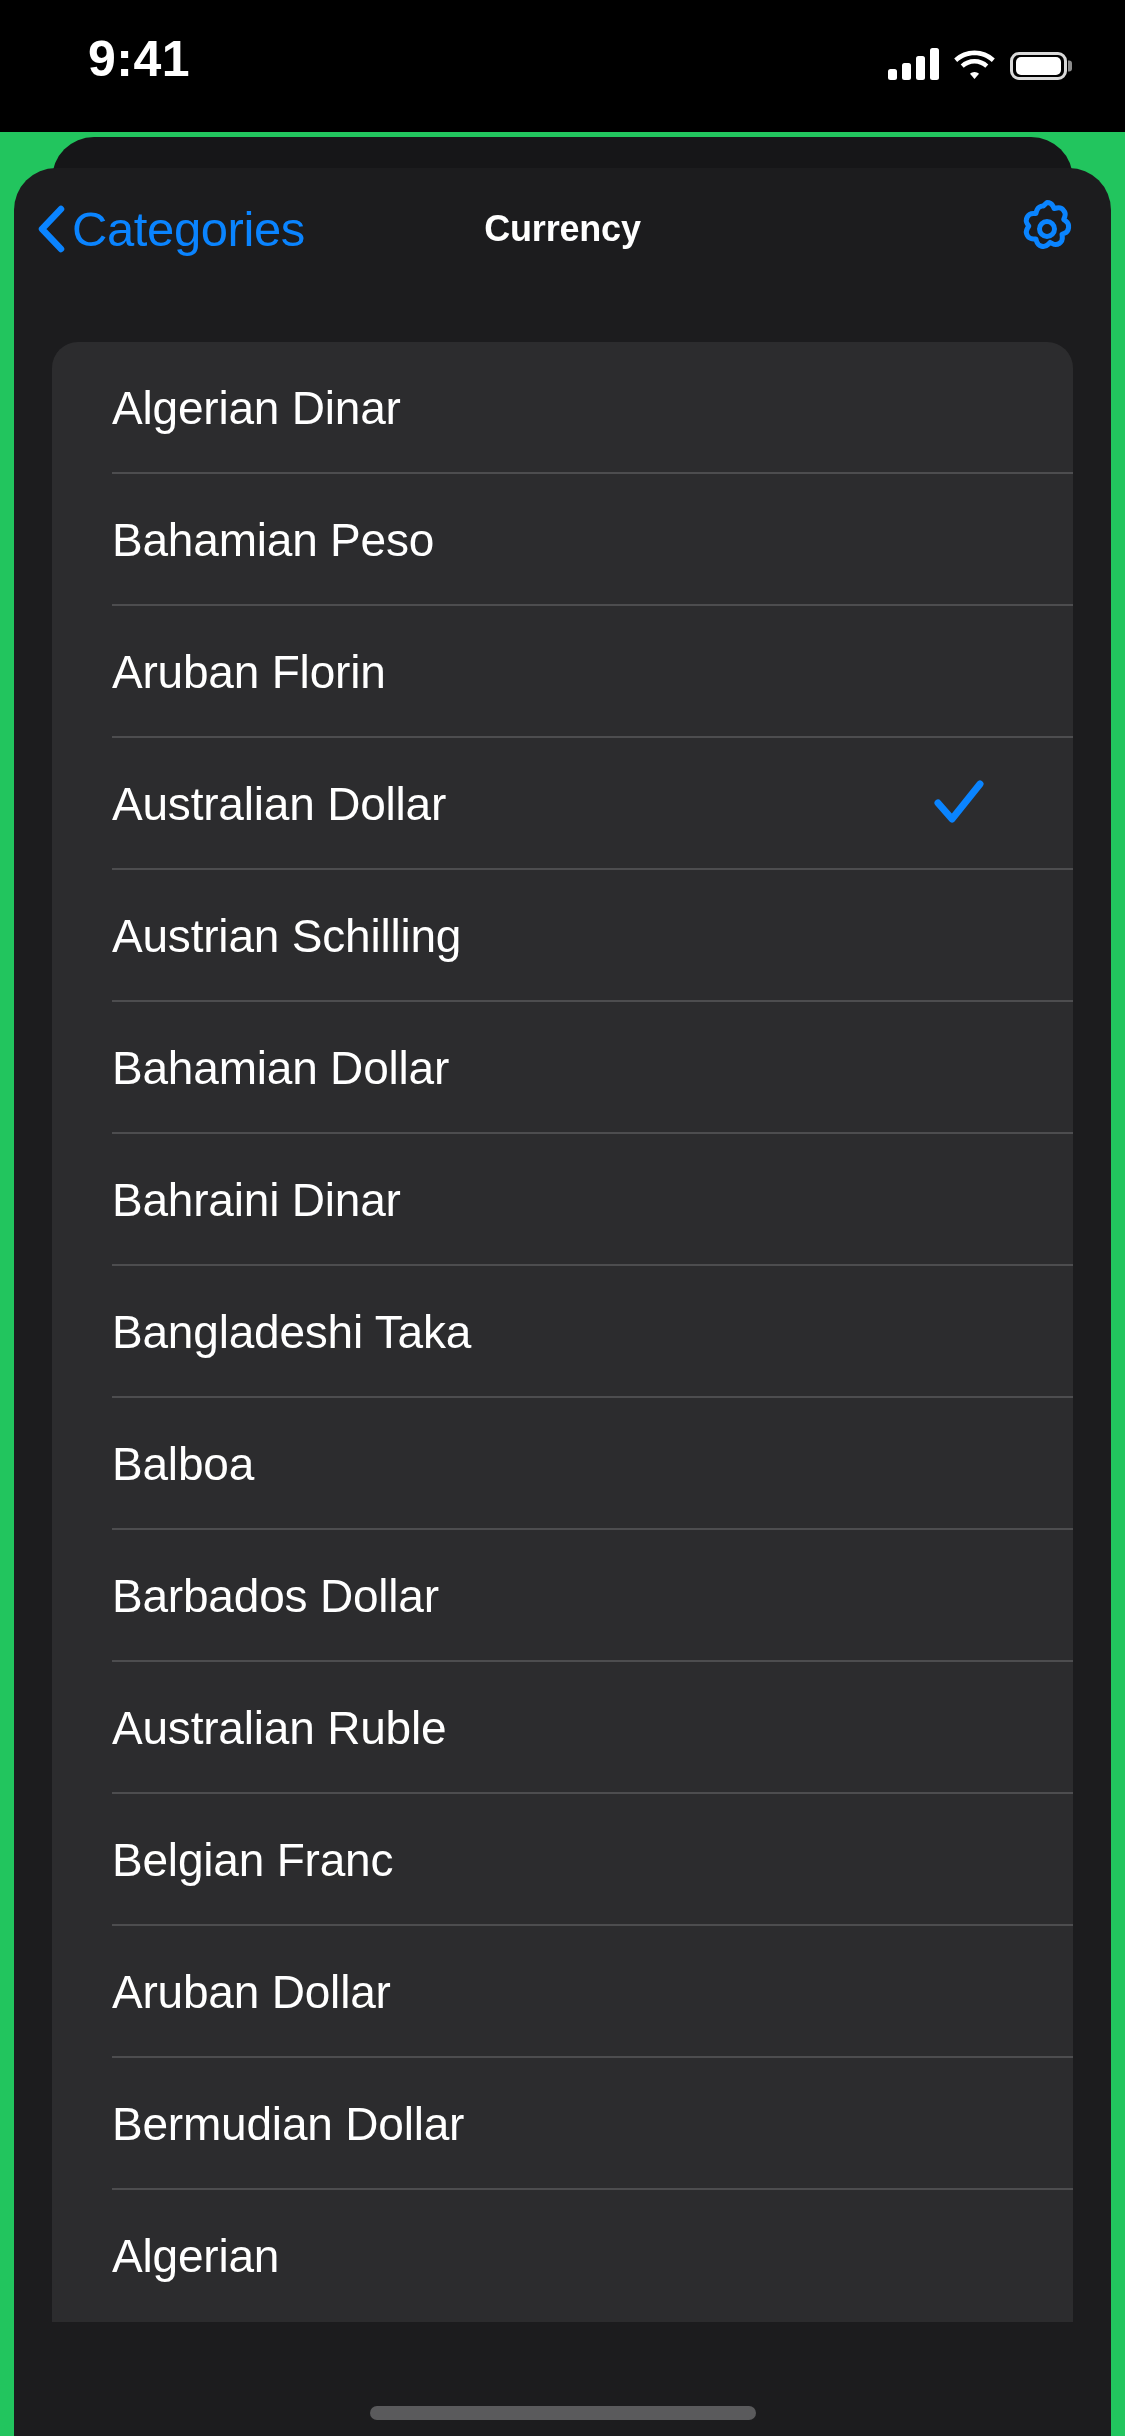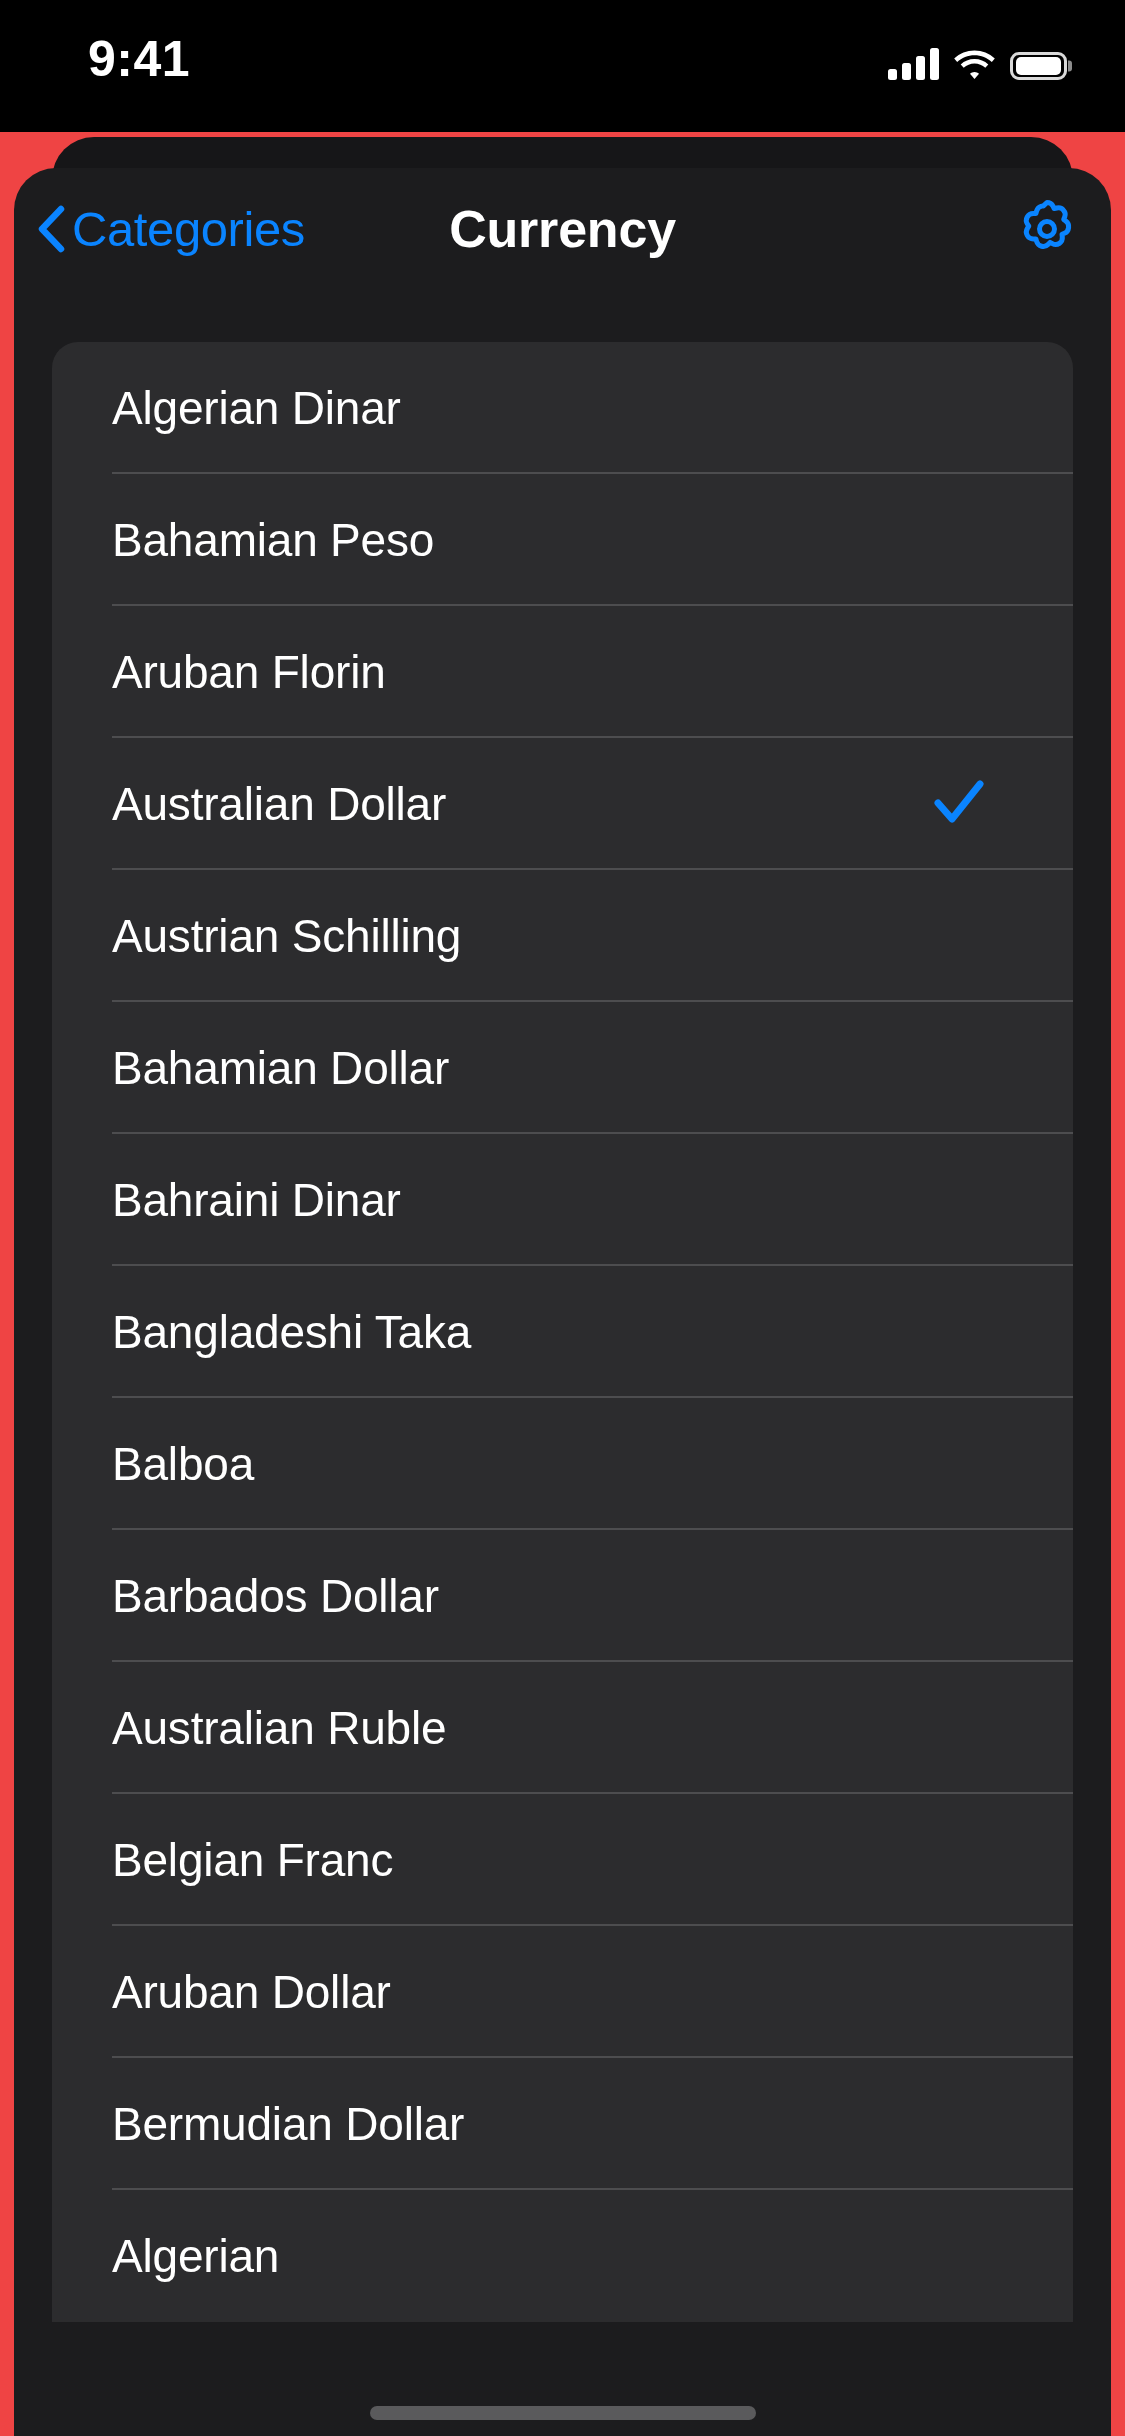--- a/index.html
+++ b/index.html
@@ -6,21 +6,21 @@
   html, body {
     width:1125px; height:2436px;
     background:#000;
     font-family:"Liberation Sans", sans-serif;
     overflow:hidden;
   }
 
   #screen {
     position:relative;
     width:1125px; height:2436px;
-    background:#ef4444;
+    background:#22c55e;
     overflow:hidden;
   }
 
   
   .status-bar {
     position:absolute; top:0; left:0;
     width:1125px; height:132px;
     background:#000;
     z-index:40;
   }
@@ -104,21 +104,21 @@
   .nav-back-label {
     font-size:49px;
     color:#0a84ff;
     letter-spacing:-0.4px;
     line-height:1;
   }
   .nav-title {
     position:absolute;
     left:0; right:0; top:0; height:122px;
     display:flex; align-items:center; justify-content:center;
-    font-size:52px;
+    font-size:36px;
     font-weight:bold;
     color:#ffffff;
     letter-spacing:-0.2px;
     pointer-events:none;
   }
   .nav-gear {
     position:absolute;
     right:32px; top:0; height:122px;
     display:flex; align-items:center;
     cursor:pointer;

